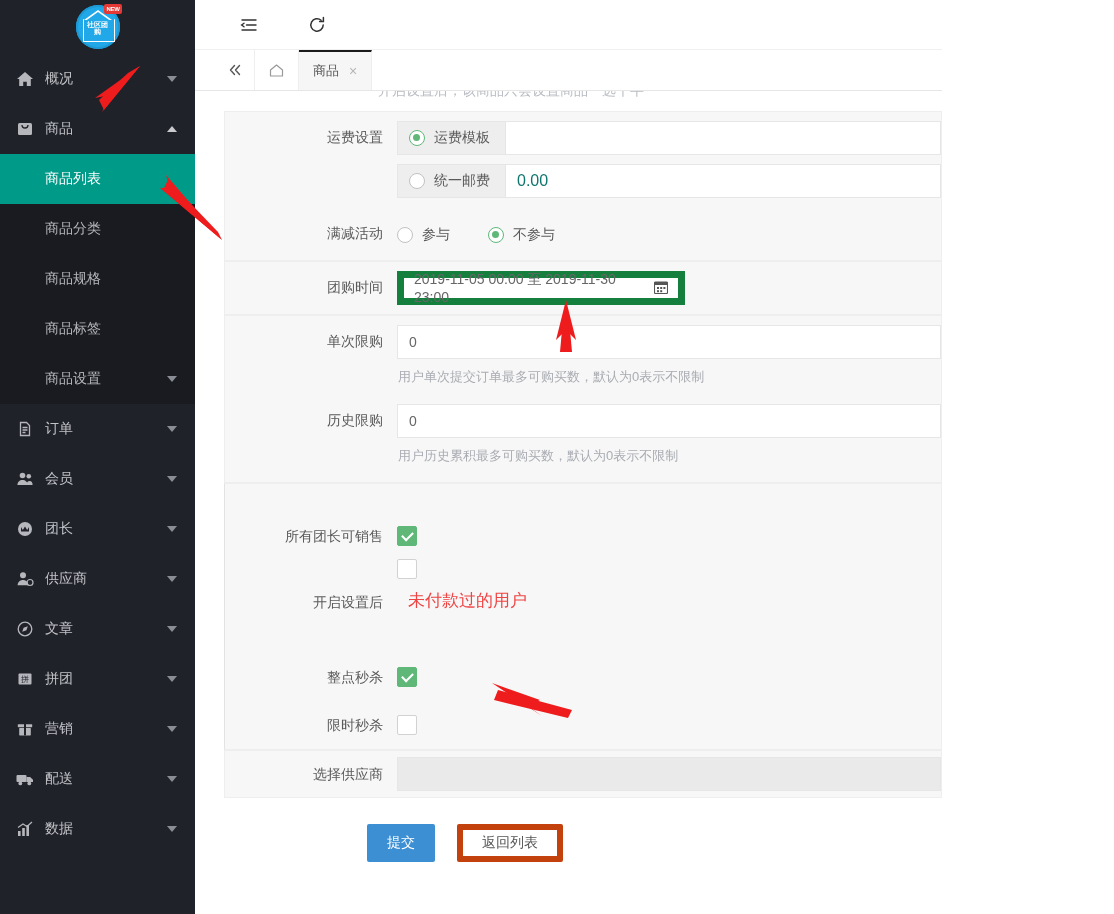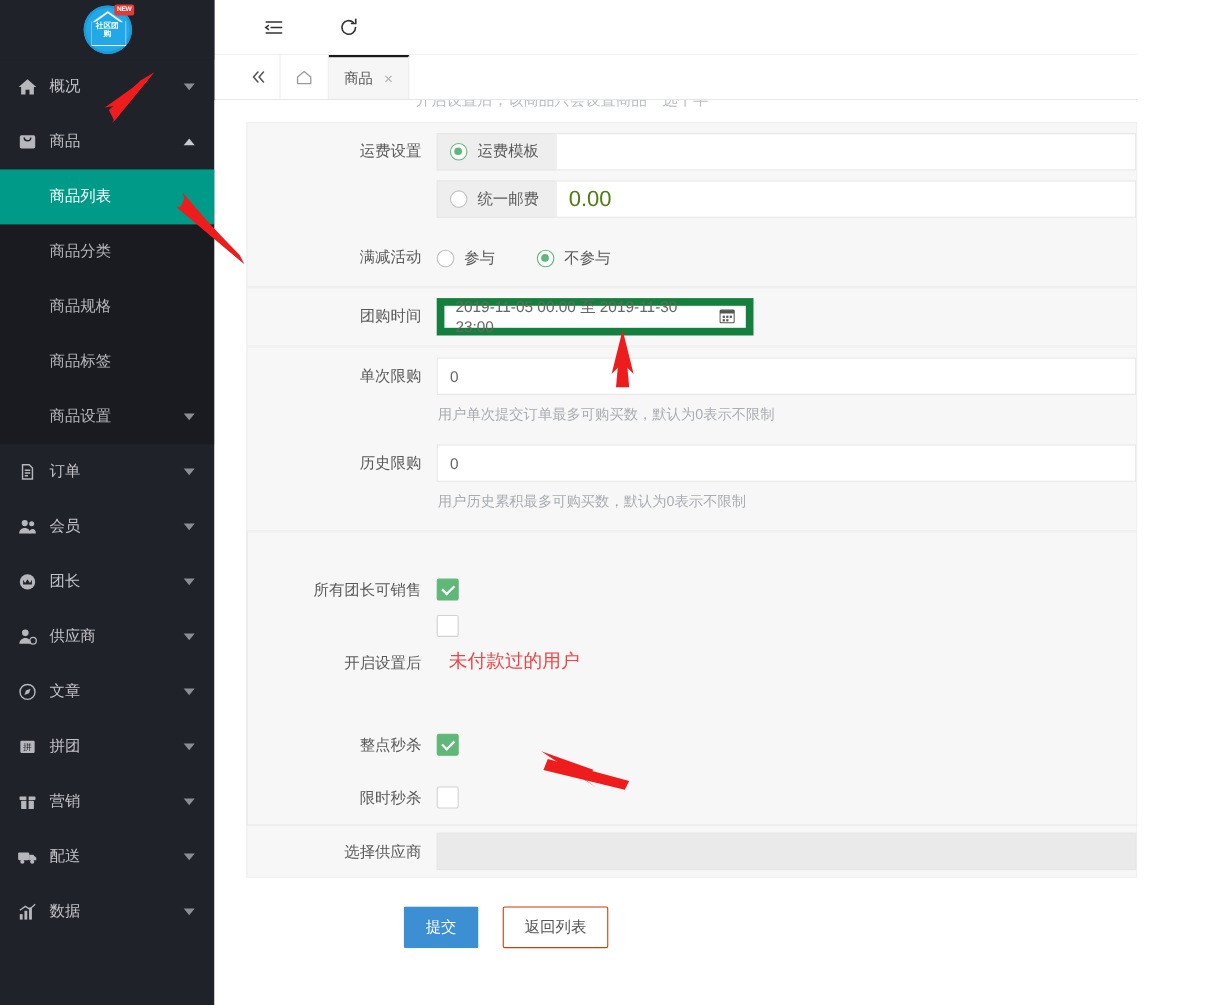--- a/index.html
+++ b/index.html
@@ -1,21 +1,21 @@
 <!DOCTYPE html>
 <html><head>
 <meta charset="utf-8">
 <style>
   * { margin:0; padding:0; box-sizing:border-box; }
   html, body { width:1114px; height:914px; overflow:hidden; }
   body {
     font-family:"Liberation Sans","DejaVu Sans",sans-serif;
     font-size:14px; color:#333; background:#fff;
   }
-  .app { display:flex; width:1034px; height:914px; }
+  .app { display:flex; width:942px; height:914px; }
 
   
   .sidebar {
     width:195px; flex:0 0 195px; height:914px;
     background:#20222A; overflow:hidden; position:relative;
   }
   .logo-wrap {
     height:54px; display:flex; align-items:center; justify-content:center;
     background:#20222A;
   }
@@ -138,21 +138,21 @@
     background:#fff; position:relative; flex:0 0 16px;
   }
   .radio.on { border-color:#5FB878; }
   .radio.on:after {
     content:""; position:absolute; left:3px; top:3px; width:7px; height:7px;
     border-radius:50%; background:#5FB878;
   }
   .radio-label { font-size:14px; color:#5a5a5a; }
   .text-input {
     flex:1; border:1px solid #e6e6e6; background:#fff; height:34px;
-    padding:0 11px; font-size:20px; color:#4d7c0f; outline:none; min-width:0;
+    padding:0 11px; font-size:16px; color:#0f766e; outline:none; min-width:0;
     font-family:inherit;
   }
   .text-input::placeholder { color:#999; }
 
   .radio-row { display:flex; align-items:center; gap:0; height:34px; padding-top:1px; }
   .radio-pick { display:flex; align-items:center; gap:9px; margin-right:38px; cursor:pointer; }
 
   .date-field {
     display:inline-flex; align-items:center; justify-content:space-between;
     border:7px solid #15803d; background:#fff; height:34px;
@@ -190,21 +190,21 @@
     background:#eaeaea; border:1px solid #e6e6e6; height:34px; width:100%;
   }
 
   .actions { padding:26px 0 0 172px; display:flex; gap:22px; }
   .btn {
     height:38px; padding:0 19px; font-size:14px; border-radius:2px;
     cursor:pointer; display:inline-flex; align-items:center;
     font-family:inherit; border:1px solid transparent;
   }
   .btn-primary { background:#3D8FD4; color:#fff; }
-  .btn-default { background:#fff; color:#555; border:1px solid #c2410c; }
+  .btn-default { background:#fff; color:#555; border:6px solid #c2410c; }
 
   
   .overlay { position:absolute; left:0; top:0; width:1114px; height:914px;
              pointer-events:none; z-index:50; }
 </style>
 </head>
 <body>
 
 <div class="app">
 

